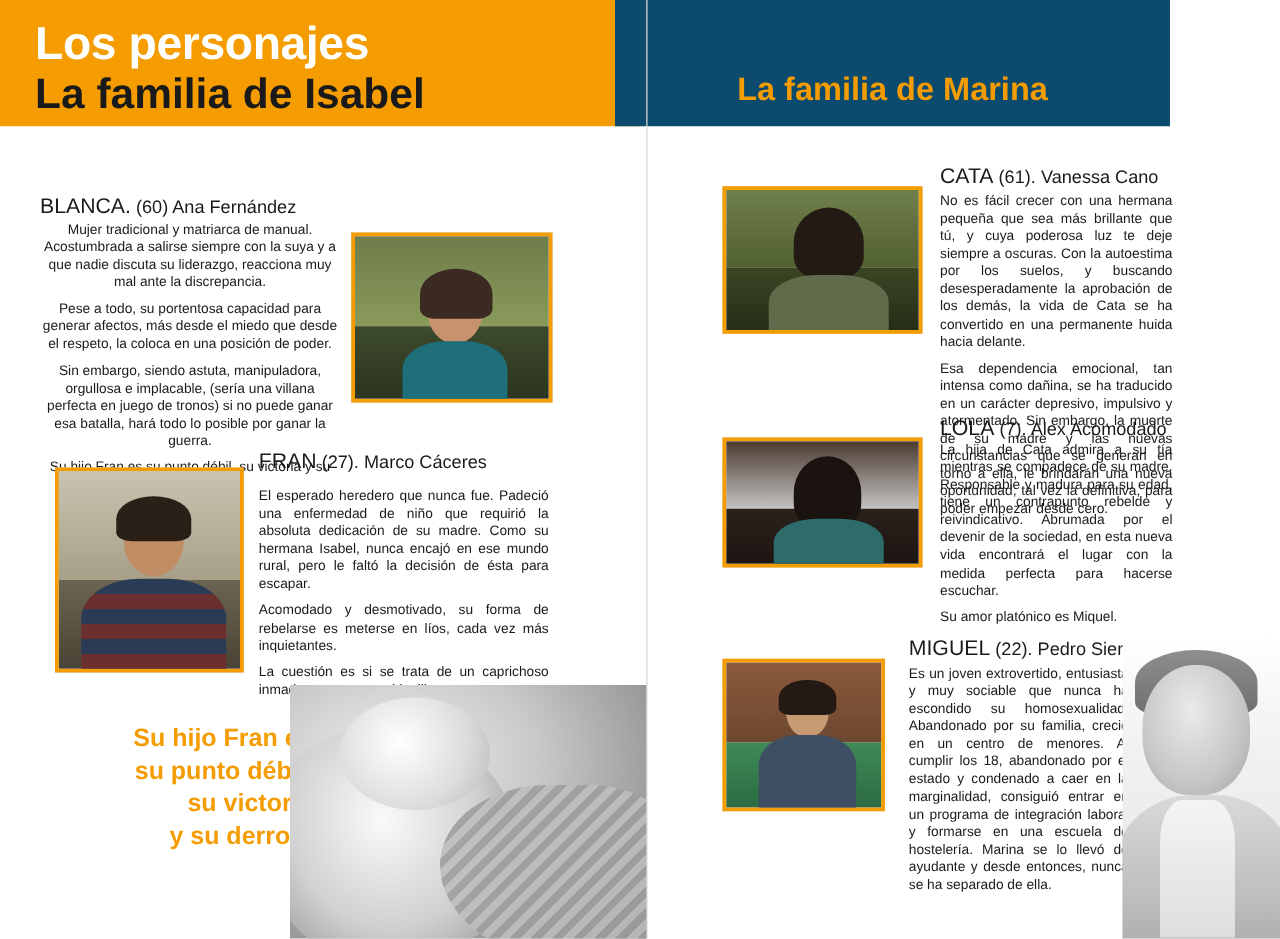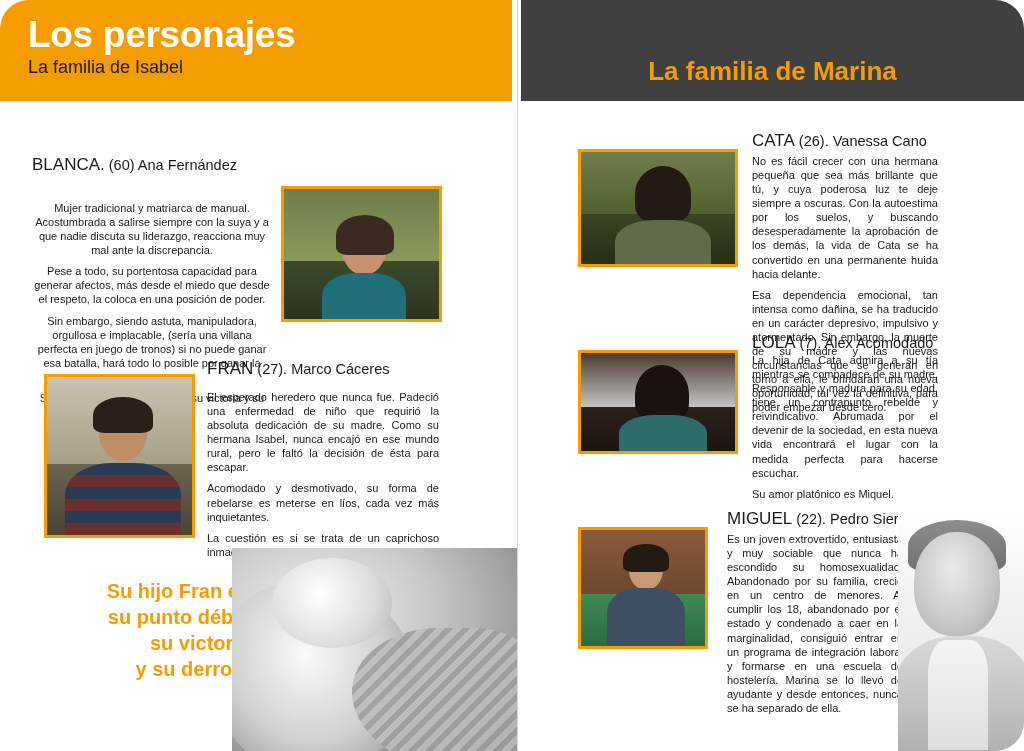--- a/index.html
+++ b/index.html
@@ -8,40 +8,39 @@
     width: 1024px; height: 751px;
     background: #ffffff;
     font-family: "Liberation Sans", sans-serif;
     overflow: hidden;
   }
   #page {
     position: relative;
     width: 1024px; height: 751px;
     background: #ffffff;
     overflow: hidden;
-    border-radius: 29px;
   }
 
   
   .hdr-left {
     position: absolute; left: 0; top: 0; width: 512px; height: 101px;
     background: #f59c00;
   }
   .hdr-left .t1 {
     position: absolute; left: 28px; top: 16px;
     color: #ffffff; font-size: 37px; font-weight: bold; letter-spacing: -0.3px;
     line-height: 1;
   }
   .hdr-left .t2 {
     position: absolute; left: 28px; top: 58px;
-    color: #1a1a1a; font-size: 18px; font-weight: normal; line-height: 1;
+    color: #1a1a1a; font-size: 34px; font-weight: bold; line-height: 1;
   }
   .hdr-right {
-    position: absolute; left: 521px; top: 0; width: 503px; height: 101px;
-    background: #404040;
+    position: absolute; left: 492px; top: 0; width: 444px; height: 101px;
+    background: #0c4a6e;
   }
   .hdr-right .t1 {
     position: absolute; left: 0; right: 0; top: 58px;
     text-align: center;
     color: #f59c00; font-size: 26px; font-weight: bold; line-height: 1;
   }
   .center-divider {
     position: absolute; left: 516px; top: 0; width: 2px; height: 101px;
     background: #ffffff;
   }
@@ -154,21 +153,21 @@
   <div class="hdr-right">
     <div class="t1">La familia de Marina</div>
   </div>
   <div class="vline"></div>
 
   <div class="name" style="left:32px; top:155px;">
     <span class="big">BLANCA.</span>
     <span>(60)</span>
     <span>Ana Fernández</span>
   </div>
-  <div class="body-text center-text" style="left:32px; top:177px; width:240px;margin-top:24px;">
+  <div class="body-text center-text" style="left:32px; top:177px; width:240px;">
     <p>Mujer tradicional y matriarca de manual. Acostumbrada a salirse siempre con la suya y a que nadie discuta su liderazgo, reacciona muy mal ante la discrepancia.</p>
     <p>Pese a todo, su portentosa capacidad para generar afectos, más desde el miedo que desde el respeto, la coloca en una posición de poder.</p>
     <p>Sin embargo, siendo astuta, manipuladora, orgullosa e implacable, (sería una villana perfecta en juego de tronos) si no puede ganar esa batalla, hará todo lo posible por ganar la guerra.</p>
     <p>Su hijo Fran es su punto débil, su victoria y su derrota.</p>
   </div>
   <div class="photo" style="left:281px; top:186px; width:161px; height:136px;">
     <div class="sky" style="background:linear-gradient(180deg,#6e7d4a 0%,#8a9a5a 100%);"></div>
     <div class="ground" style="background:linear-gradient(180deg,#3d4a2c 0%,#2c3420 100%);"></div>
     <div class="head" style="left:58px; top:34px; width:44px; height:52px; background:#c9926f;"></div>
     <div style="position:absolute; left:52px; top:26px; width:58px; height:40px; background:#3a2a22; border-radius:50% 50% 20% 20%;"></div>
@@ -207,21 +206,21 @@
 
   <div class="photo" style="left:578px; top:149px; width:160px; height:118px;">
     <div class="sky" style="background:linear-gradient(180deg,#6f7f4c 0%,#51602f 100%);"></div>
     <div class="ground" style="background:linear-gradient(180deg,#3a4524 0%,#262e17 100%);"></div>
     <div class="head" style="left:62px; top:22px; width:40px; height:48px; background:#c39070;"></div>
     <div style="position:absolute; left:54px; top:14px; width:56px; height:56px; background:#241a14; border-radius:50% 50% 30% 30%;"></div>
     <div class="torso" style="left:34px; top:68px; width:96px; height:54px; background:#5f6b4a;"></div>
   </div>
   <div class="name" style="left:752px; top:131px;">
     <span class="big">CATA</span>
-    <span>(26).</span>
+    <span>(61).</span>
     <span>Vanessa Cano</span>
   </div>
   <div class="body-text just-text" style="left:752px; top:154px; width:186px;">
     <p>No es fácil crecer con una hermana pequeña que sea más brillante que tú, y cuya poderosa luz te deje siempre a oscuras. Con la autoestima por los suelos, y buscando desesperadamente la aprobación de los demás, la vida de Cata se ha convertido en una permanente huida hacia delante.</p>
     <p>Esa dependencia emocional, tan intensa como dañina, se ha traducido en un carácter depresivo, impulsivo y atormentado. Sin embargo, la muerte de su madre y las nuevas circunstancias que se generan en torno a ella, le brindarán una nueva oportunidad, tal vez la definitiva, para poder empezar desde cero.</p>
   </div>
 
   <div class="photo" style="left:578px; top:350px; width:160px; height:104px;">
     <div class="sky" style="background:linear-gradient(180deg,#4a3a30 0%,#37292212 100%);"></div>
     <div class="ground" style="background:linear-gradient(180deg,#2c211b 0%,#1c1512 100%);"></div>

